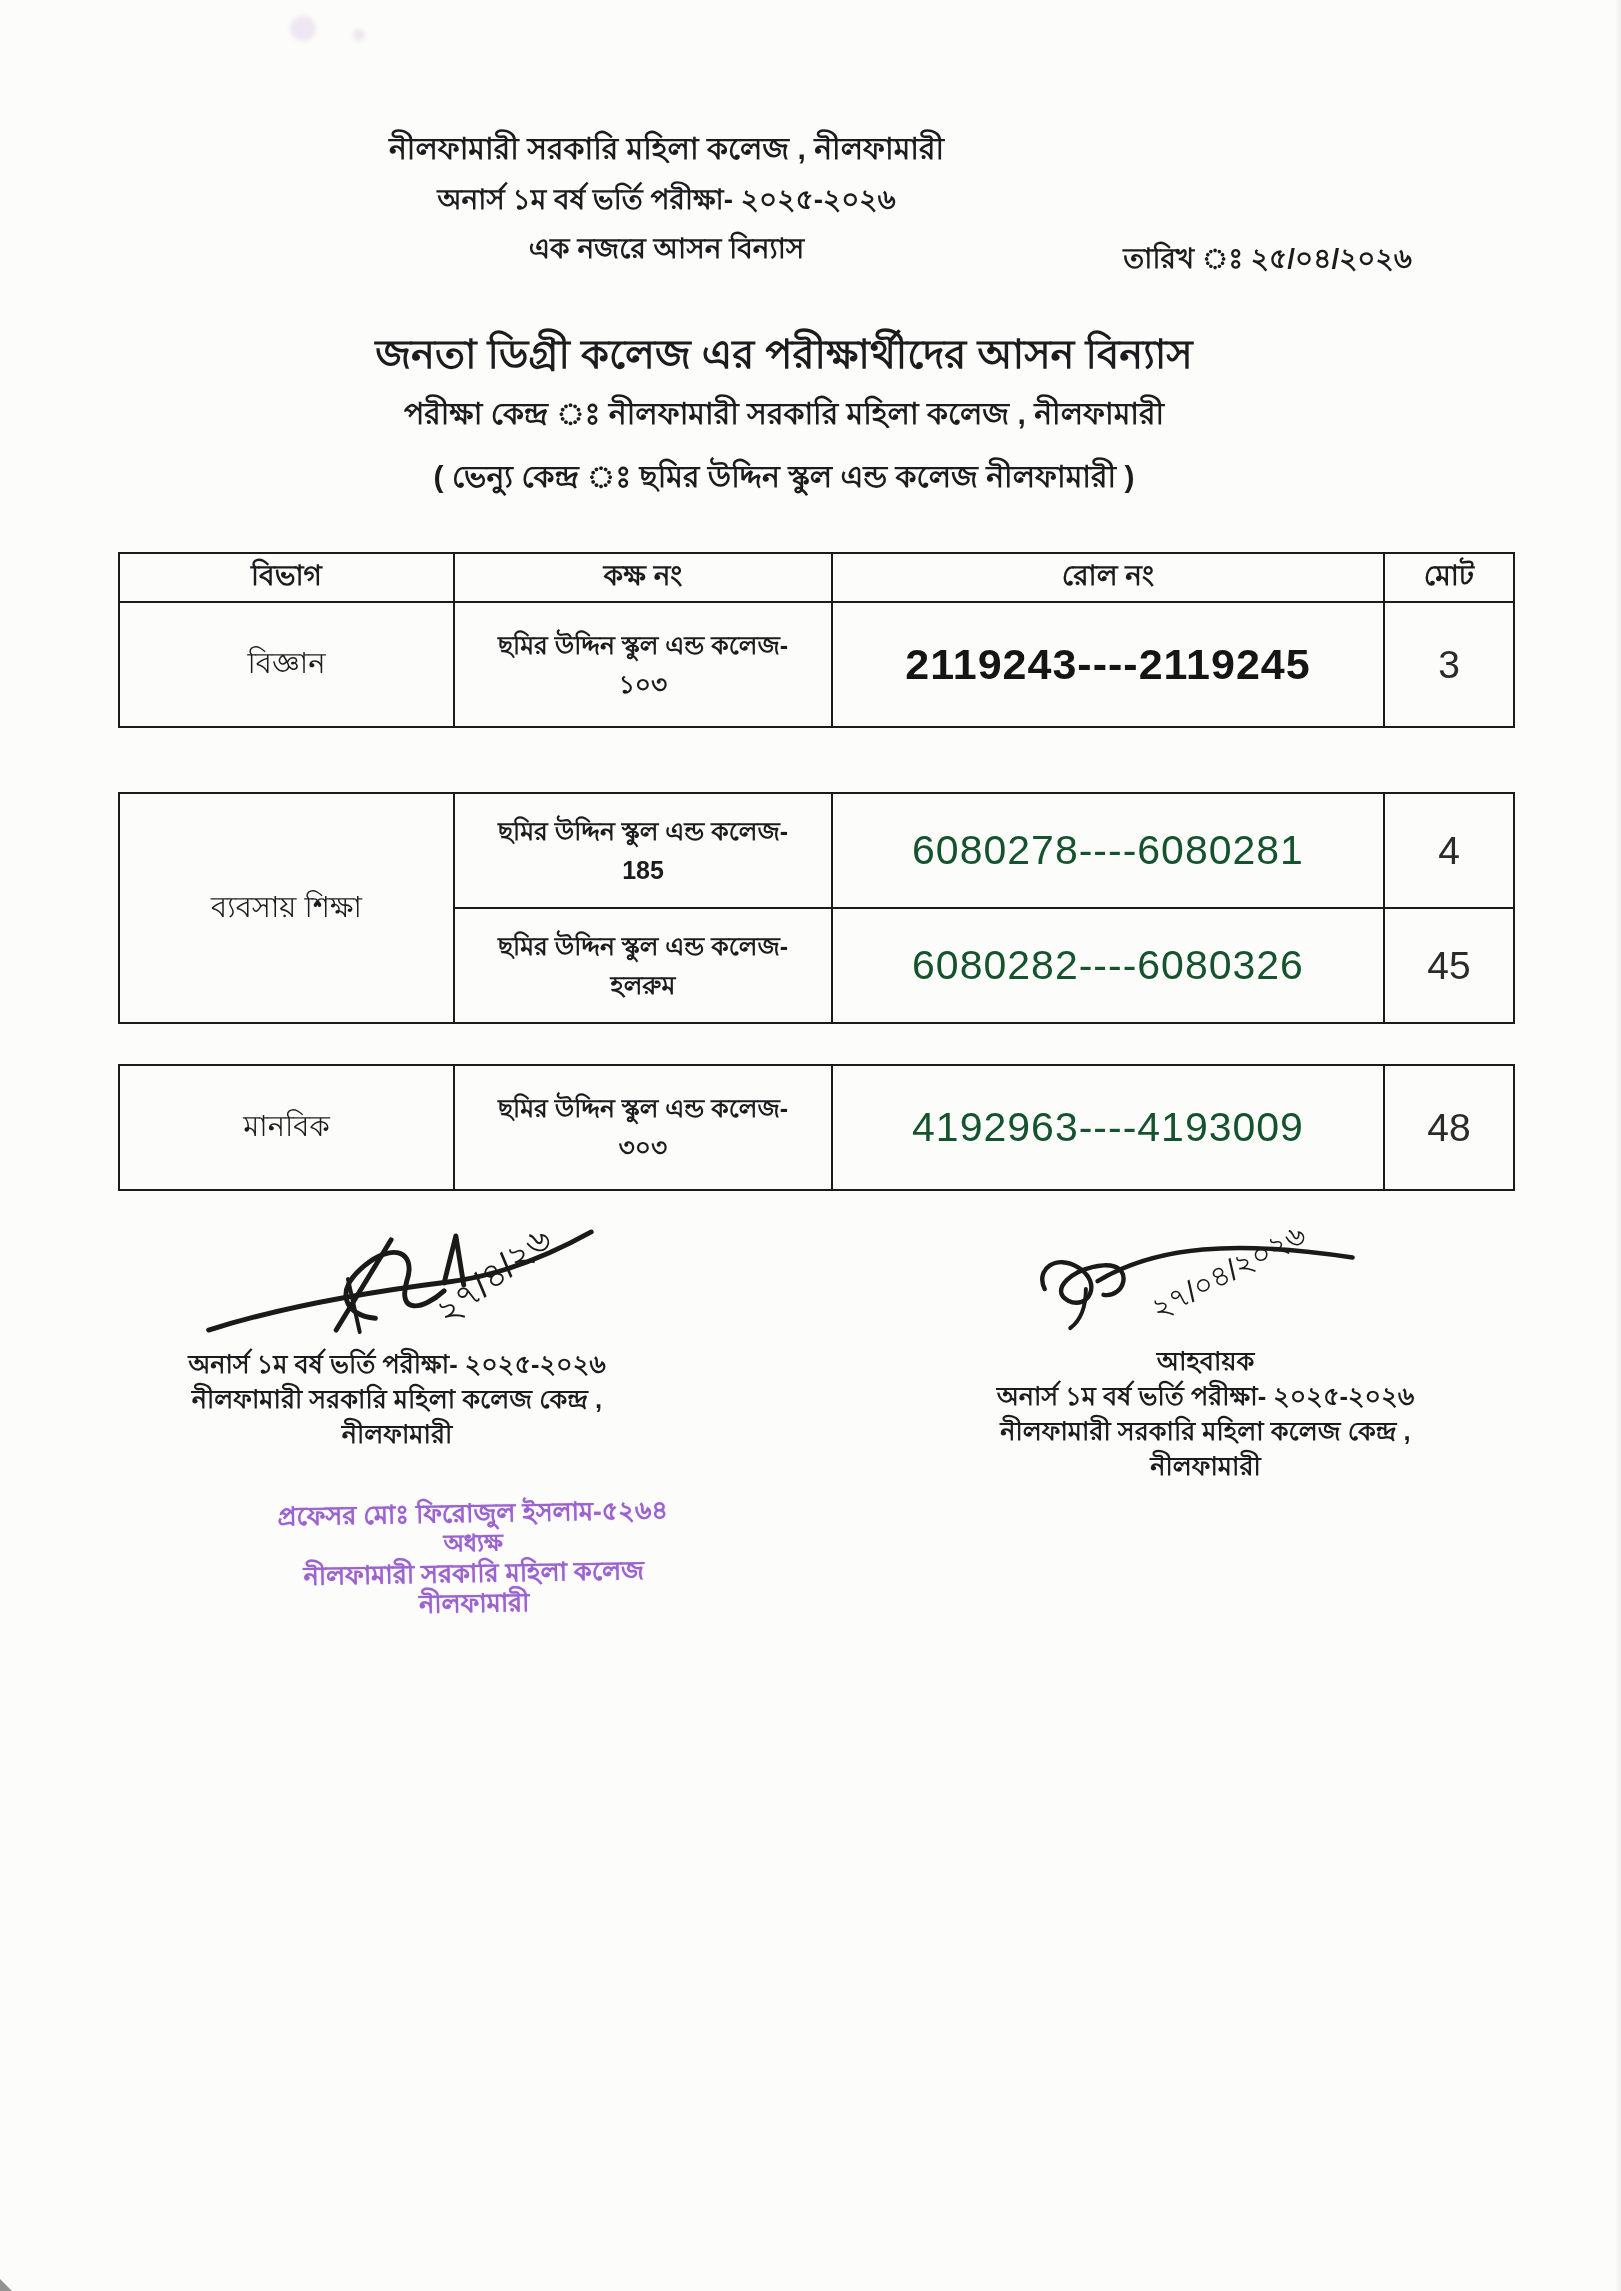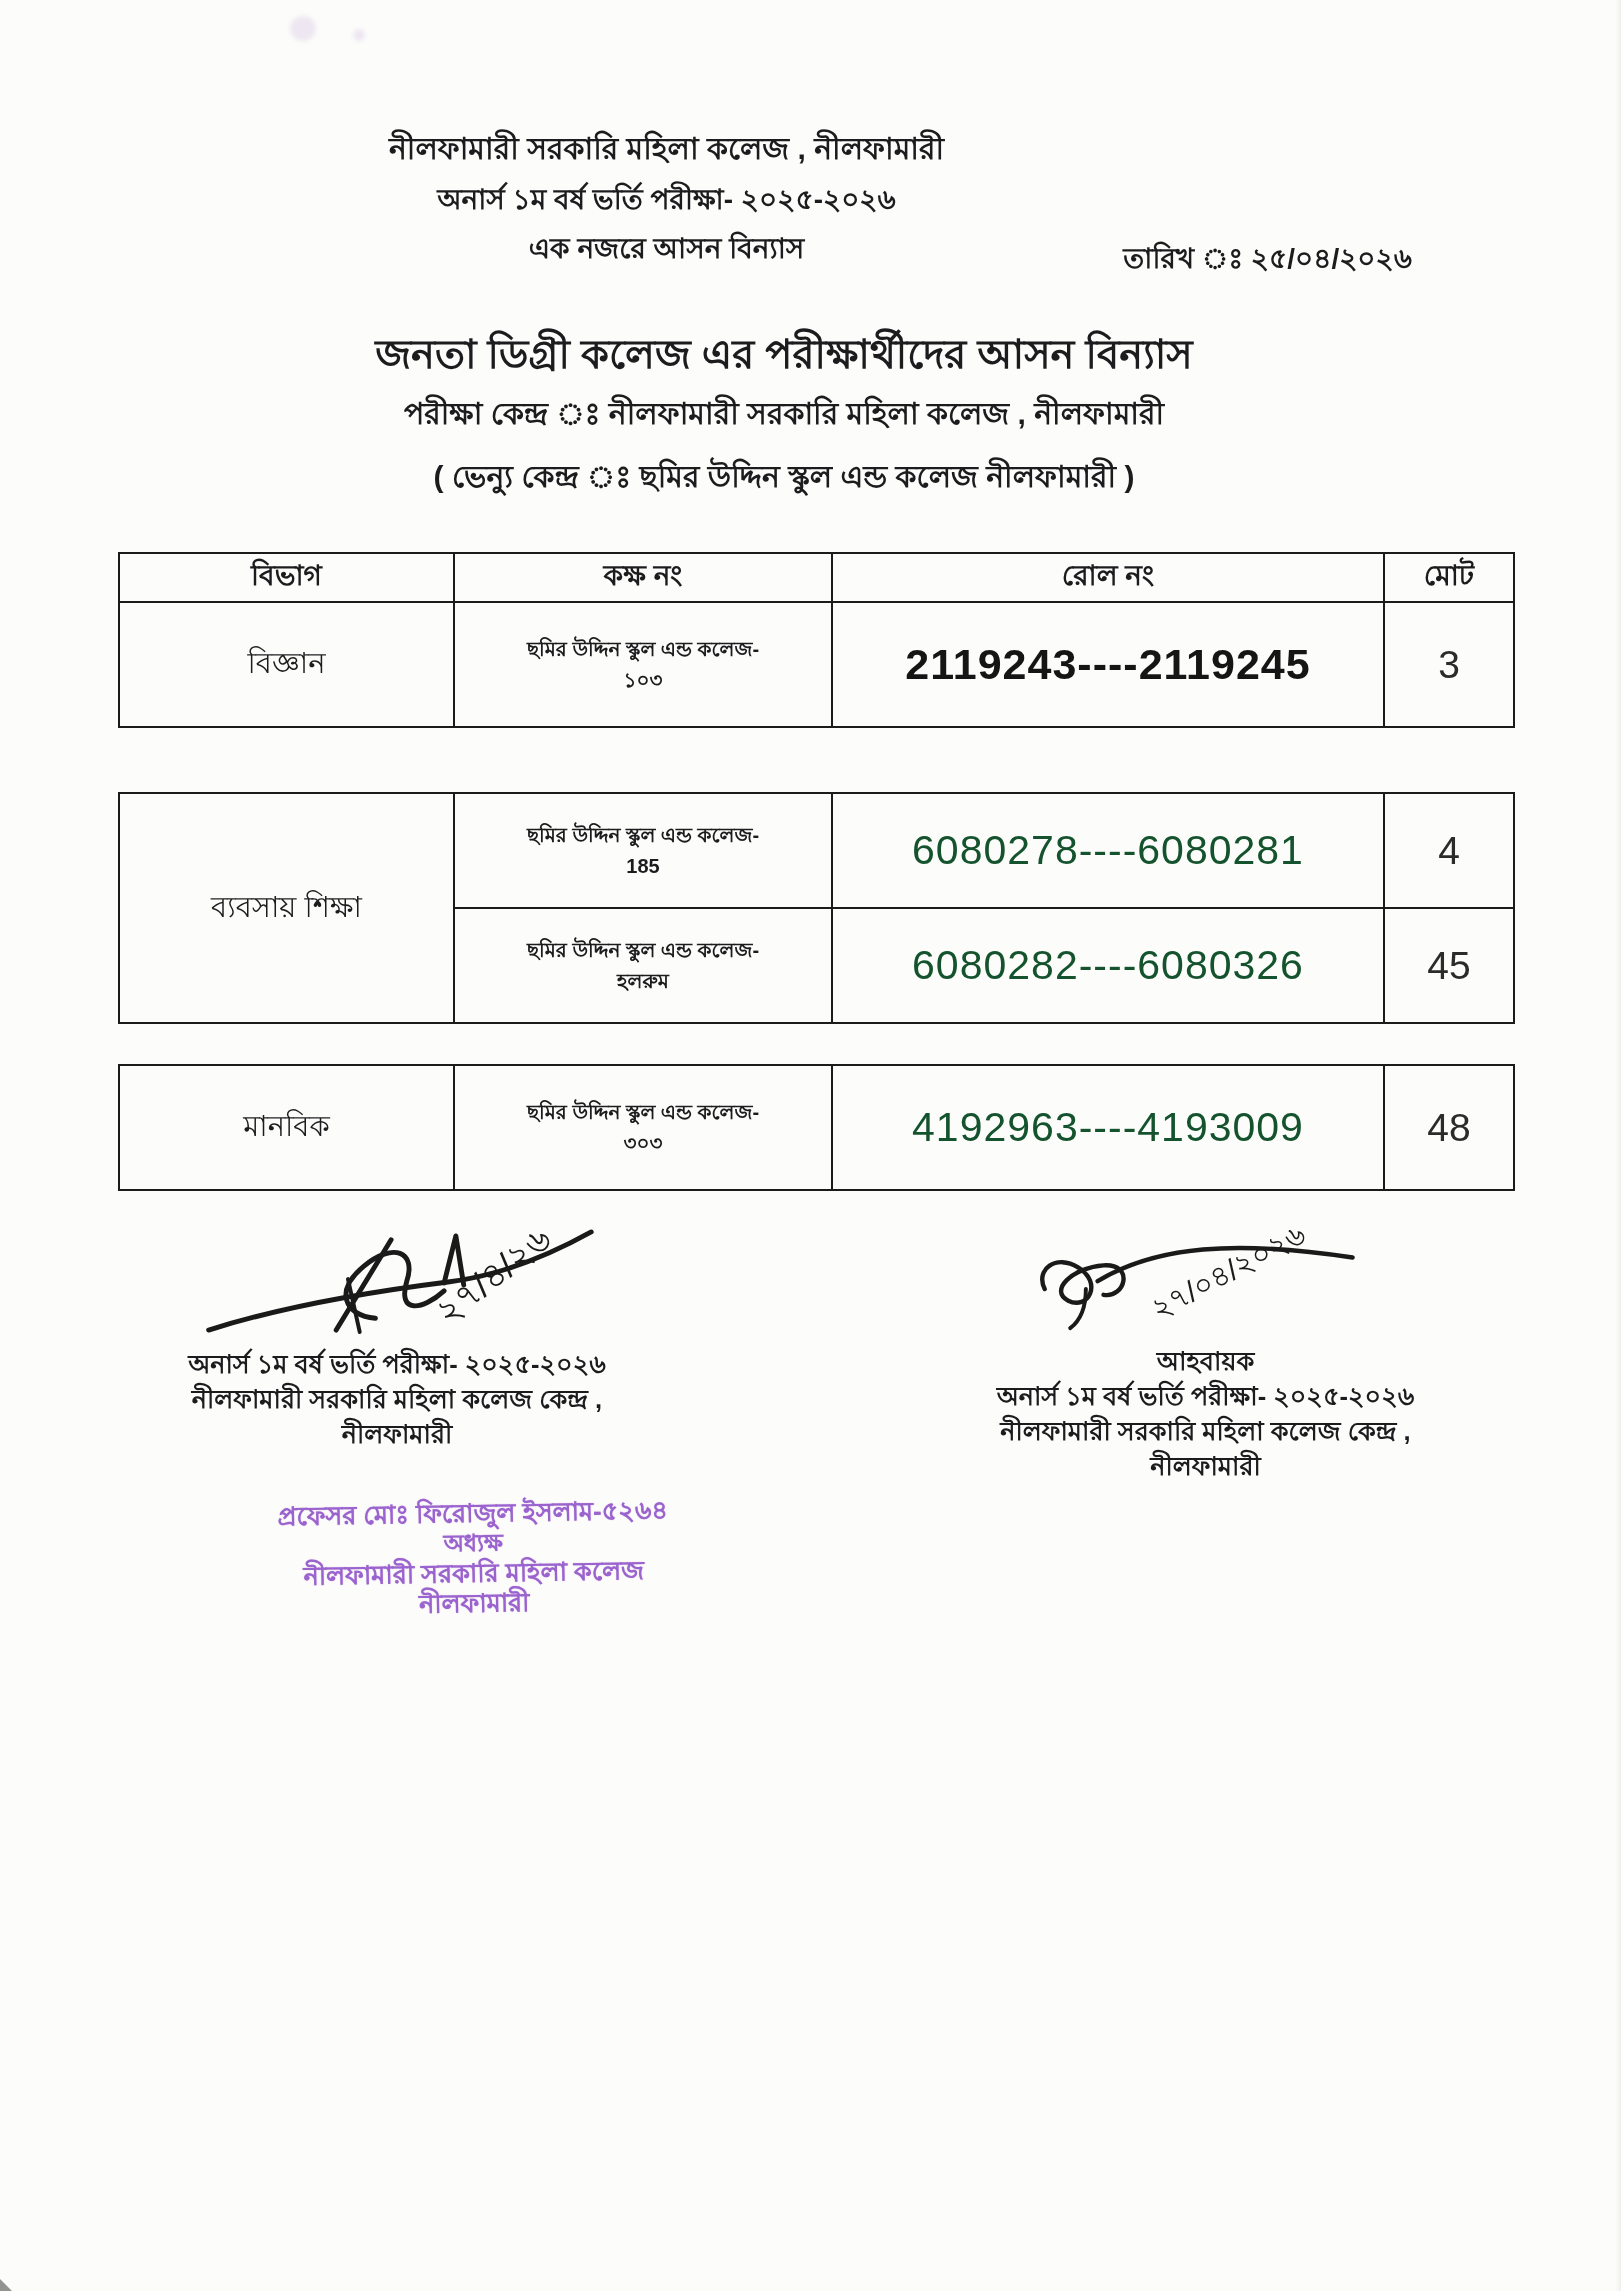--- a/index.html
+++ b/index.html
@@ -37,21 +37,21 @@
     background:transparent;
   }
   table.seat-table td,table.seat-table th{
     border:2px solid #1b1b1b;
     text-align:center;vertical-align:middle;
     padding:0;overflow:hidden;
   }
   table.seat-table{border:2.9px solid #1b1b1b;}
   th.col-head{font-size:28px;font-weight:bold;border-bottom-width:2.9px;}
   td.dept{font-size:29px;font-weight:normal;}
-  td.room{font-size:20px;font-weight:bold;line-height:1.55;}
+  td.room{font-size:25px;font-weight:bold;line-height:1.55;}
   .room-no{display:block;}
   td.roll{font-size:41px;font-weight:normal;color:#14532d;letter-spacing:1px;}
   td.roll.bold-roll{font-weight:bold;font-size:43px;color:#151515;}
   td.total{font-size:39px;color:#2b2b2b;}
 
   .sig-block{position:absolute;text-align:center;}
   .sig-left{left:162px;top:1220px;width:470px;}
   .sig-right{left:990px;top:1230px;width:431px;}
   .sig-art{display:block;margin:0 auto;}
   .sig-lines{margin-top:3.9px;}

